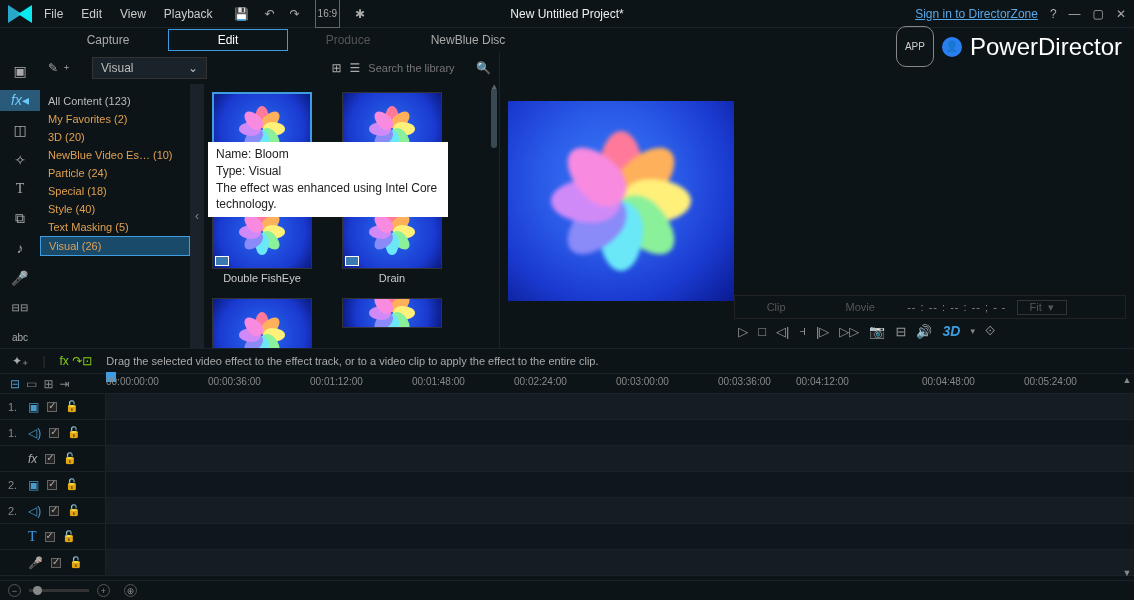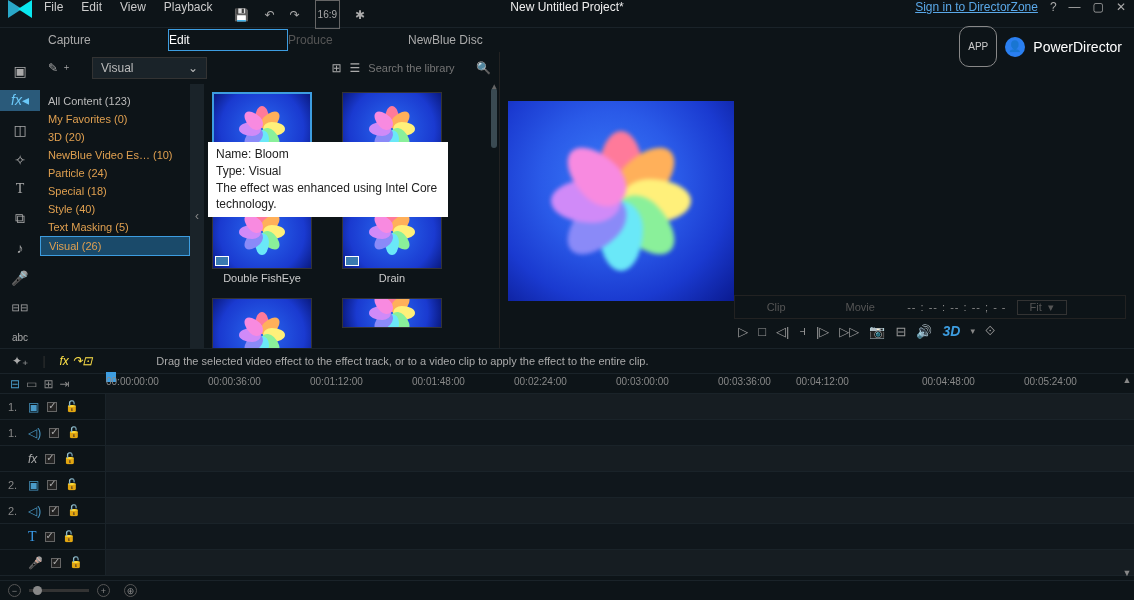--- a/index.html
+++ b/index.html
@@ -1,31 +1,31 @@
 <!DOCTYPE html>
 <html><head>
 <meta charset="utf-8">
 <style>
 *{margin:0;padding:0;box-sizing:border-box;font-family:Arial,sans-serif;user-select:none}
 body{background:#0d1418;color:#bbb;font-size:12px;width:1134px;height:600px;overflow:hidden;position:relative}
-.menubar{height:28px;background:#0d1418;display:flex;align-items:flex-start;padding:0 8px;border-bottom:1px solid #1a2329}
+.menubar{height:28px;background:#0d1418;display:flex;align-items:center;padding:0 8px;border-bottom:1px solid #1a2329}
 .logo{width:24px;height:18px;margin-right:12px;position:relative}
 .logo::before{content:"";position:absolute;border-top:9px solid transparent;border-bottom:9px solid transparent;border-left:14px solid #2aa8c9;left:0}
 .logo::after{content:"";position:absolute;border-top:9px solid transparent;border-bottom:9px solid transparent;border-right:14px solid #0ae8f0;left:10px}
 .menu-items{display:flex;gap:18px}
 .menu-item{cursor:pointer;color:#ccc}
 .menu-icons{display:flex;gap:15px;margin-left:22px;align-items:center}
 .title-center{position:absolute;left:50%;transform:translateX(-50%);color:#eee}
 .right-menu{margin-left:auto;display:flex;gap:12px;align-items:center}
 .signin{color:#5aa8e8;text-decoration:underline;cursor:pointer}
 .modetabs{height:24px;display:flex;align-items:center;padding-left:48px;position:relative}
-.mtab{width:120px;text-align:left;padding:3px 0;cursor:pointer;color:#aaa}
+.mtab{width:120px;text-align:center;padding:3px 0;cursor:pointer;color:#aaa}
 .mtab.active{border:1px solid #3d9de0;color:#fff}
 .brand{position:absolute;right:12px;top:-2px;display:flex;align-items:center;gap:8px}
-.brand-txt{font-size:14px;color:#fff;font-weight:300}
+.brand-txt{font-size:24px;color:#fff;font-weight:300}
 .app-badge{border:1px solid #888;border-radius:10px;padding:14px 8px;font-size:10px;color:#ccc}
 .avatar{width:20px;height:20px;border-radius:50%;background:#2a7ff0;display:flex;align-items:center;justify-content:center;color:#fff;font-size:11px}
 .workspace{display:flex;height:296px;background:#0d1418}
 .toolstrip{width:48px;background:#0d1418;display:flex;flex-direction:column;padding-top:8px;gap:8px;align-items:center}
 .tool{width:40px;height:22px;display:flex;align-items:center;justify-content:center;cursor:pointer;color:#aaa;font-size:14px}
 .tool.active{background:#2a5a7a;color:#6bc8f8}
 .libpane{width:570px;display:flex;flex-direction:column;border-right:1px solid #222}
 .libtop{height:32px;display:flex;align-items:center;padding:0 8px;gap:8px}
 .dropdown{width:115px;height:22px;background:#1a2329;border:1px solid #333;display:flex;align-items:center;padding:0 8px;justify-content:space-between;cursor:pointer}
 .libmain{flex:1;display:flex;overflow:hidden}
@@ -56,21 +56,21 @@
 .preview-screen{width:356px;height:200px;background:radial-gradient(circle at 45% 40%,#3a7af8 0%,#2a5ae8 40%,#1a3ad0 70%,#0a1a90 100%);margin-top:2px;display:flex;align-items:center;justify-content:center;position:relative;overflow:hidden}
 .bigflower{width:150px;height:150px;position:relative;filter:blur(2px)}
 .bpetal{position:absolute;width:44px;height:70px;border-radius:50% 50% 50% 50%/60% 60% 40% 40%;left:53px;top:5px;transform-origin:50% 70px}
 .preview-ctrl{width:100%;height:52px;margin-top:auto;display:flex;flex-direction:column;padding-top:3px}
 .ctrl-row{display:flex;align-items:center;gap:10px;padding:3px 4px;height:24px}
 .ctrl-tab{width:74px;text-align:center;color:#555;font-size:11px}
 .tc{color:#888;letter-spacing:1px;font-size:11px}
 .pbtn{color:#999;cursor:pointer;font-size:13px}
 .btn3d{color:#3d9de0;font-weight:bold;font-style:italic;font-size:14px}
 .effectbar{height:26px;background:#0d1418;display:flex;align-items:center;padding:0 12px;gap:14px;border-top:1px solid #1a2329;border-bottom:1px solid #1a2329}
-.hint{color:#aaa;font-size:11px;margin-left:50px}
+.hint{color:#aaa;font-size:11px;}
 .timeruler{height:20px;background:#0d1418;display:flex;align-items:center;position:relative;border-bottom:1px solid #1a2329}
 .ruler-tools{width:106px;display:flex;gap:6px;padding-left:10px;align-items:center}
 .ruler-ticks{flex:1;position:relative;height:100%}
 .tick{position:absolute;top:2px;font-size:10px;color:#888}
 .playhead{position:absolute;left:0;top:-2px;width:10px;height:10px;background:#3d9de0}
 .timeline{height:186px;overflow:hidden;position:relative;background:#0d1418}
 .tracks{height:100%;overflow-y:auto}
 .track{height:26px;display:flex;align-items:center;border-bottom:1px solid #1a2329}
 .track:nth-child(odd){background:#161d22}
 .track:nth-child(even){background:#10171c}
@@ -162,21 +162,21 @@
       <span style="color:#aaa">⊞</span>
       <span style="color:#aaa">☰</span>
       <div class="srch">
         <input placeholder="Search the library" style="">
         <span style="color:#aaa">🔍</span>
       </div>
     </div>
     <div class="libmain">
       <div class="catlist" id="catlist">
           <div class="cat">All Content  (123)</div>
-          <div class="cat sub">My Favorites  (0)</div>
+          <div class="cat sub">My Favorites  (2)</div>
           <div class="cat sub">3D  (20)</div>
           <div class="cat sub">NewBlue Video Es…  (10)</div>
           <div class="cat sub">Particle  (24)</div>
           <div class="cat sub">Special  (18)</div>
           <div class="cat sub">Style  (40)</div>
           <div class="cat sub">Text Masking  (5)</div>
           <div class="cat sub sel">Visual  (26)</div>
         </div>
       <div class="collapse">‹</div>
       <div class="thumbs" id="thumbs">
@@ -344,21 +344,21 @@
           <span style="color:#888;font-size:9px">▾</span>
         <span class="pbtn">⟐</span>
       </div>
     </div>
   </div>
 </div>
 
 <div class="effectbar">
   <span style="color:#aaa">✦₊</span>
   <span style="color:#333">|</span>
-  <span style="color:#fde047;font-style:italic">fx ↷⊡</span>
+  <span style="color:#84cc16;">fx ↷⊡</span>
   <span class="hint">Drag the selected video effect to the effect track, or to a video clip to apply the effect to the entire clip.</span>
 </div>
 
 <div class="timeruler">
   <div class="ruler-tools">
     <span style="color:#4a9ac8">⊟</span>
     <span style="color:#888">▭</span>
     <span style="color:#888">⊞</span>
     <span style="color:#888">⇥</span>
   </div>

